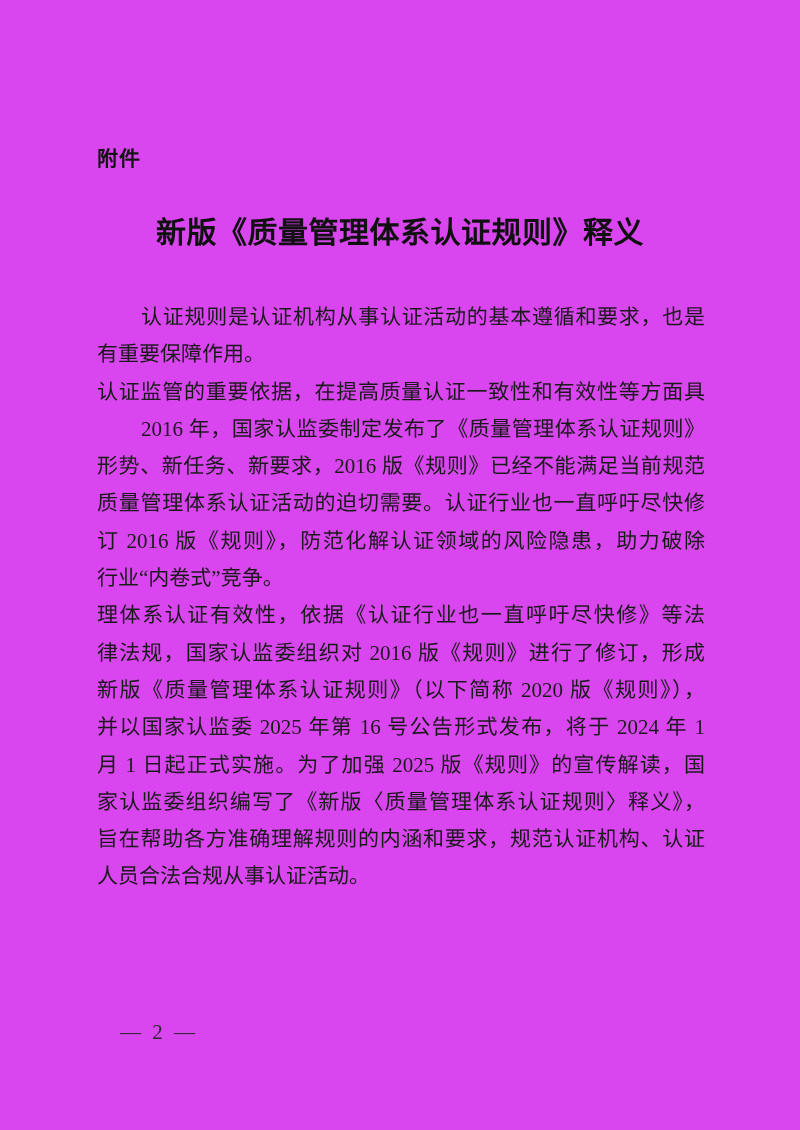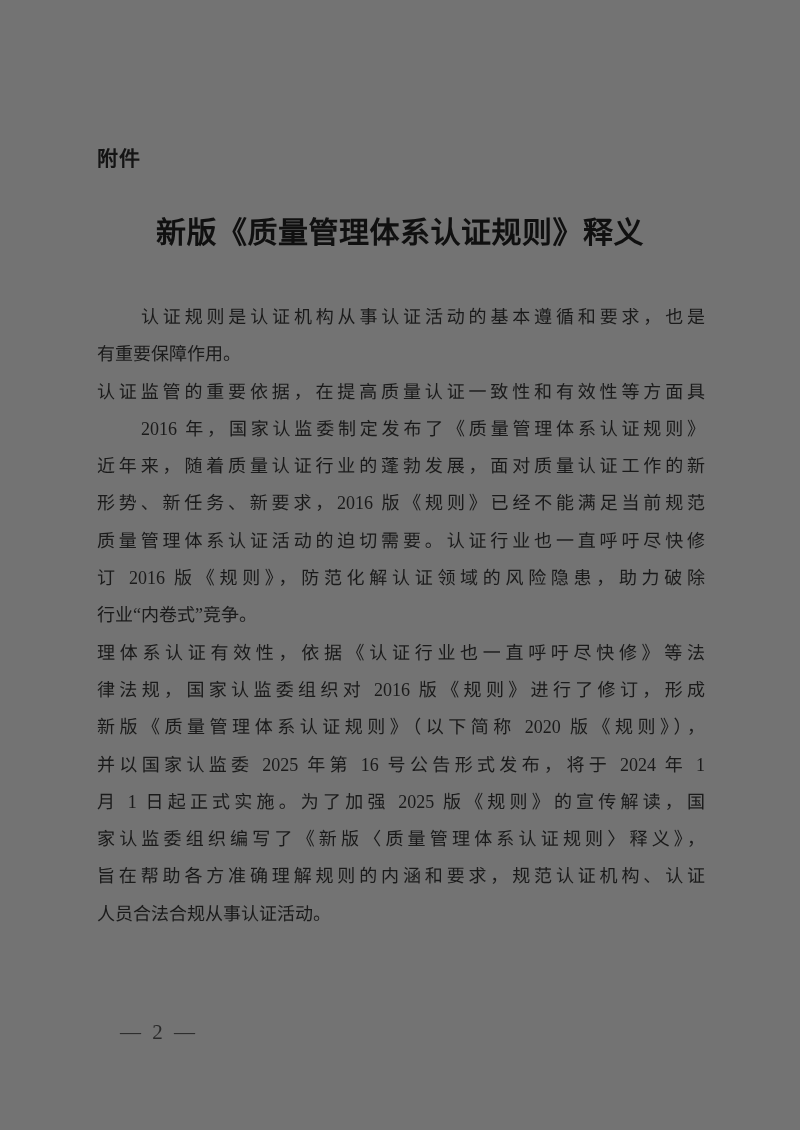--- a/index.html
+++ b/index.html
@@ -2,21 +2,21 @@
 <html lang="zh-CN"><head>
 <meta charset="utf-8">
 <style>
   * { margin: 0; padding: 0; box-sizing: border-box; }
   html, body { background: #ffffff; }
   .page {
     position: relative;
     width: 800px;
     height: 1130px;
     margin: 0 auto;
-    background: #737373;
+    background: #d946ef;
     color: #161616;
     overflow: hidden;
   }
   .attachment {
     position: absolute;
     left: 97px;
     top: 142px;
     font-family: "Liberation Sans", "DejaVu Sans", sans-serif;
     font-size: 21px;
     font-weight: 600;
@@ -34,21 +34,21 @@
     font-weight: 700;
     letter-spacing: 0.5px;
     color: #101010;
   }
   .body {
     position: absolute;
     left: 97px;
     top: 299px;
     width: 608px;
     font-family: "Liberation Serif", "DejaVu Serif", serif;
-    font-size: 18px;
+    font-size: 21px;
     color: #1a1a1a;
   }
   .line {
     height: 37.3px;
     line-height: 37.3px;
     text-align: justify;
     text-align-last: justify;
     overflow: hidden;
     white-space: nowrap;
   }
@@ -70,21 +70,20 @@
 <div class="page">
   <div class="attachment">附件</div>
 
   <h1 class="title">新版《质量管理体系认证规则》释义</h1>
 
   <div class="body" id="document-body">
       <div class="line first">认证规则是认证机构从事认证活动的基本遵循和要求，也是</div>
       <div class="line last">有重要保障作用。</div>
       <div class="line">认证监管的重要依据，在提高质量认证一致性和有效性等方面具</div>
       <div class="line first">2016 年，国家认监委制定发布了《质量管理体系认证规则》</div>
-      <div class="line">近年来，随着质量认证行业的蓬勃发展，面对质量认证工作的新</div>
       <div class="line">形势、新任务、新要求，2016 版《规则》已经不能满足当前规范</div>
       <div class="line">质量管理体系认证活动的迫切需要。认证行业也一直呼吁尽快修</div>
       <div class="line">订 2016 版《规则》，防范化解认证领域的风险隐患，助力破除</div>
       <div class="line last">行业“内卷式”竞争。</div>
       <div class="line">理体系认证有效性，依据《认证行业也一直呼吁尽快修》等法</div>
       <div class="line">律法规，国家认监委组织对 2016 版《规则》进行了修订，形成</div>
       <div class="line">新版《质量管理体系认证规则》（以下简称 2020 版《规则》），</div>
       <div class="line">并以国家认监委 2025 年第 16 号公告形式发布，将于 2024 年 1</div>
       <div class="line">月 1 日起正式实施。为了加强 2025 版《规则》的宣传解读，国</div>
       <div class="line">家认监委组织编写了《新版〈质量管理体系认证规则〉释义》，</div>

